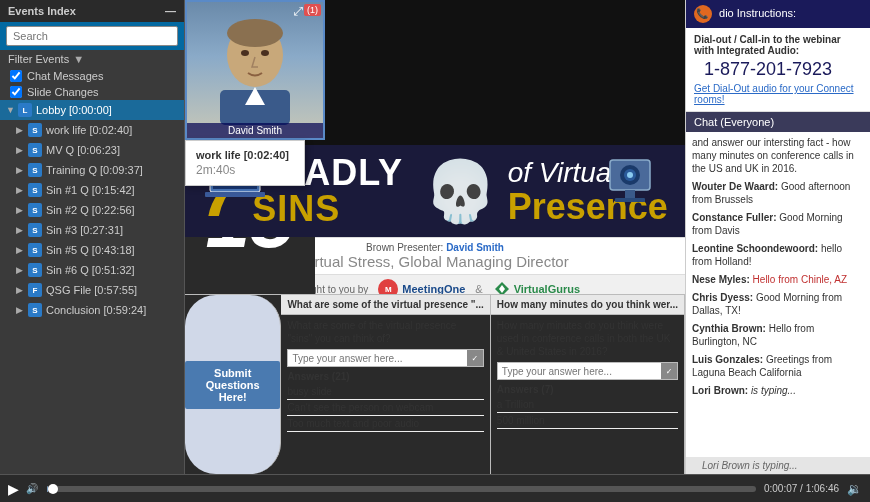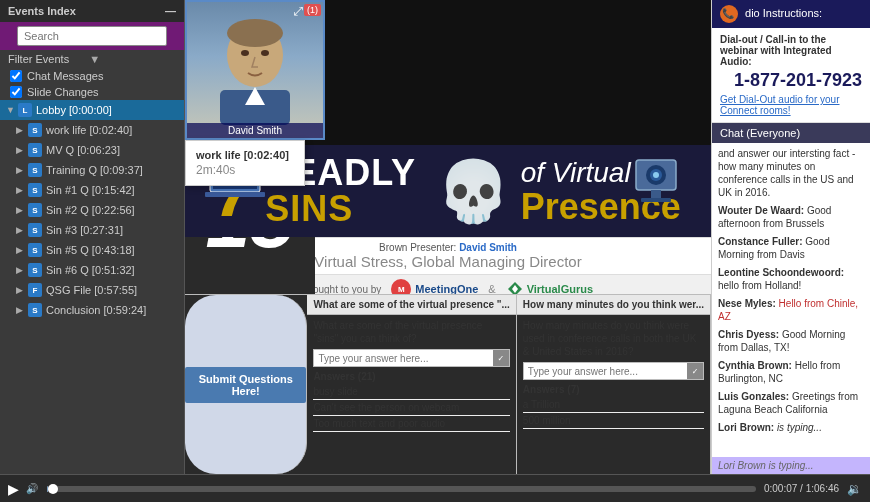--- a/index.html
+++ b/index.html
@@ -4,23 +4,23 @@
   <style>
     * { box-sizing: border-box; margin: 0; padding: 0; }
     body { width: 870px; height: 502px; overflow: hidden; font-family: Arial, sans-serif; font-size: 12px; background: #2a2a2a; display: flex; flex-direction: column; }
 
     .main-layout { display: flex; flex: 1; overflow: hidden; }
 
     
     .sidebar { width: 185px; background: #3a3a3a; display: flex; flex-direction: column; border-right: 1px solid #555; }
     .sidebar-header { background: #2a2a2a; color: #ccc; font-size: 11px; padding: 5px 8px; display: flex; justify-content: space-between; align-items: center; }
     .sidebar-header span { font-weight: bold; }
-    .sidebar-search { padding: 4px 17px; background: #701a75; }
+    .sidebar-search { padding: 4px 6px; background: #0369a1; }
     .sidebar-search input { width: 100%; padding: 3px 6px; background: #fff; border: 1px solid #888; border-radius: 2px; font-size: 11px; }
-    .filter-row { padding: 3px 8px; display: flex; align-items: center; gap: 20px; color: #ccc; font-size: 11px; cursor: pointer; }
+    .filter-row { padding: 3px 8px; display: flex; align-items: center; gap: 4px; color: #ccc; font-size: 11px; cursor: pointer; }
     .filter-row .chevron { color: #aaa; }
     .checkbox-row { padding: 2px 10px; display: flex; align-items: center; gap: 5px; color: #ccc; font-size: 11px; }
     .checkbox-row input { width: 12px; height: 12px; }
     .sidebar-items { flex: 1; overflow-y: auto; }
     .sidebar-item { display: flex; align-items: center; gap: 4px; padding: 3px 6px; color: #ccc; font-size: 11px; cursor: pointer; }
     .sidebar-item.active { background: #1a6a9a; color: #fff; }
     .sidebar-item .expand-icon { color: #aaa; font-size: 9px; width: 8px; }
     .sidebar-item .type-icon { width: 14px; height: 14px; border-radius: 2px; display: inline-flex; align-items: center; justify-content: center; font-size: 8px; font-weight: bold; flex-shrink: 0; }
     .type-icon.blue { background: #2a7ac7; color: #fff; }
     .sidebar-item .item-label { flex: 1; white-space: nowrap; overflow: hidden; text-overflow: ellipsis; }
@@ -81,35 +81,35 @@
     .qa-panel-body { padding: 4px 6px; flex: 1; overflow: hidden; }
     .qa-question { color: #333; font-size: 10px; margin-bottom: 4px; line-height: 1.3; }
     .qa-input { display: flex; align-items: center; border: 1px solid #bbb; background: #fff; margin-bottom: 4px; }
     .qa-input input { flex: 1; border: none; outline: none; font-size: 10px; padding: 2px 4px; color: #aaa; }
     .qa-input-icon { width: 16px; height: 16px; background: #888; color: #fff; display: flex; align-items: center; justify-content: center; font-size: 8px; flex-shrink: 0; }
     .qa-answers-header { font-weight: bold; font-size: 10px; color: #333; margin-bottom: 2px; }
     .qa-answer-item { font-size: 10px; color: #333; padding: 2px 0; border-bottom: 1px solid #eee; }
     .qa-scroll { overflow-y: auto; }
 
     
-    .right-panel { width: 159px; background: #f8f8f8; display: flex; flex-direction: column; border-left: 1px solid #ccc; }
+    .right-panel { width: 185px; background: #f8f8f8; display: flex; flex-direction: column; border-left: 1px solid #ccc; }
     .right-panel-header { background: #1a1a5a; color: #fff; font-size: 11px; padding: 5px 8px; }
     .dial-info { background: #fff; padding: 6px 8px; border-bottom: 1px solid #ddd; font-size: 10px; color: #333; }
     .dial-title { font-weight: bold; color: #333; margin-bottom: 3px; font-size: 10px; }
-    .phone-number { font-size: 18px; font-weight: bold; color: #1a1a5a; margin: 3px 0; text-align: right; }
+    .phone-number { font-size: 18px; font-weight: normal; color: #1a1a5a; margin: 3px 10px; }
     .dial-link { color: #2a6ac7; text-decoration: underline; font-size: 10px; cursor: pointer; }
 
     .chat-section { flex: 1; display: flex; flex-direction: column; overflow: hidden; }
     .chat-header { background: #3a3a5a; color: #fff; font-size: 11px; padding: 4px 8px; }
     .chat-messages { flex: 1; overflow-y: auto; padding: 4px 6px; background: #fff; }
     .chat-msg { margin-bottom: 5px; font-size: 10px; line-height: 1.3; }
     .chat-msg .sender { font-weight: bold; color: #333; }
     .chat-msg .text { color: #333; }
     .chat-msg .text.highlighted { color: #c03030; }
-    .chat-typing { color: #666; font-style: italic; font-size: 10px; padding: 3px 6px; background: #c4b5fd; }
+    .chat-typing { color: #666; font-style: italic; font-size: 10px; padding: 3px 16px; background: #e5e5e5; }
 
     
     .bottom-bar { height: 28px; background: #2a2a2a; display: flex; align-items: center; padding: 0 8px; gap: 8px; color: #ccc; border-top: 1px solid #555; }
     .play-btn { color: #fff; cursor: pointer; font-size: 14px; }
     .progress-bar-container { flex: 1; height: 6px; background: #555; border-radius: 3px; position: relative; cursor: pointer; }
     .progress-fill { height: 100%; background: #7a9aba; border-radius: 3px; }
     .progress-thumb { width: 10px; height: 10px; background: #fff; border-radius: 50%; position: absolute; top: -2px; cursor: pointer; }
     .time-display { color: #ccc; font-size: 10px; white-space: nowrap; }
     .volume-icon { color: #ccc; cursor: pointer; font-size: 12px; }
 

